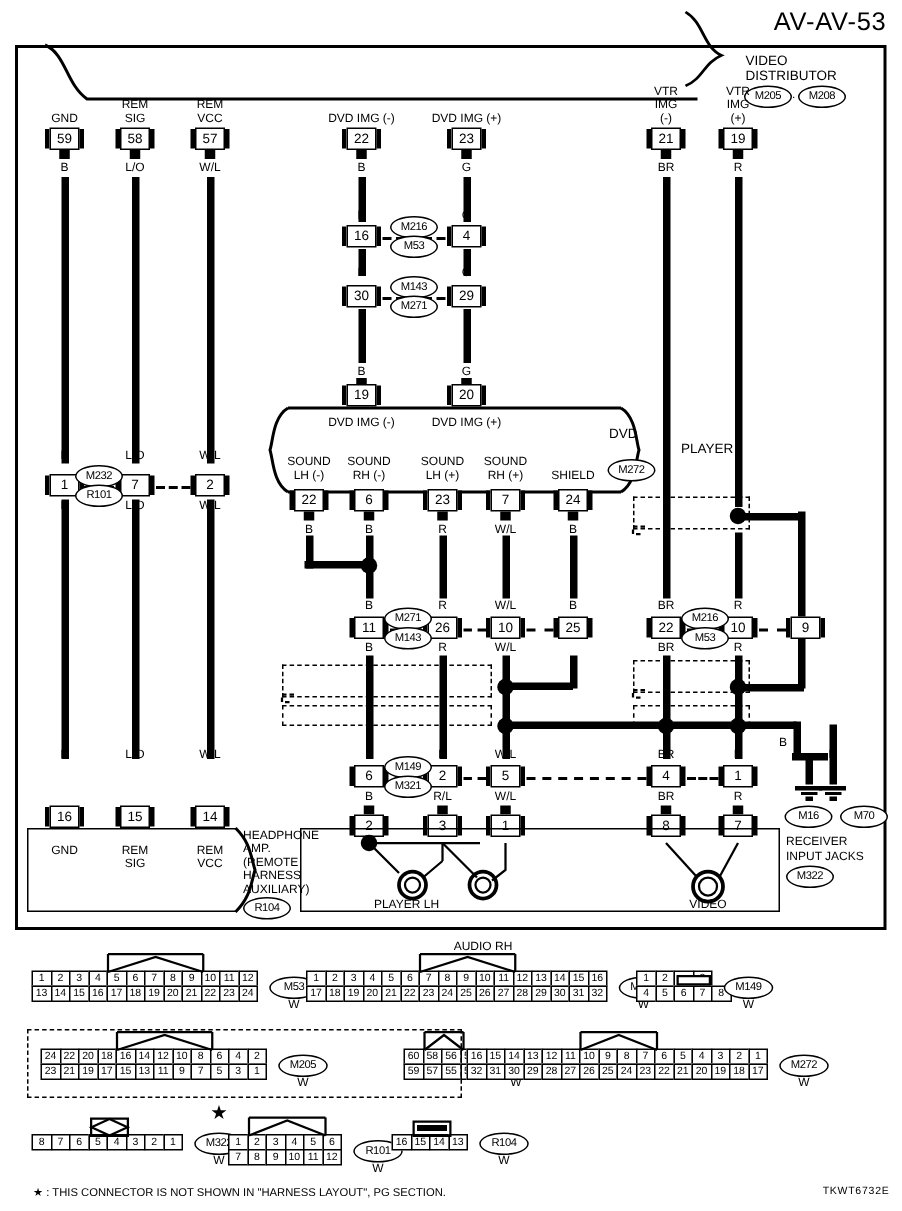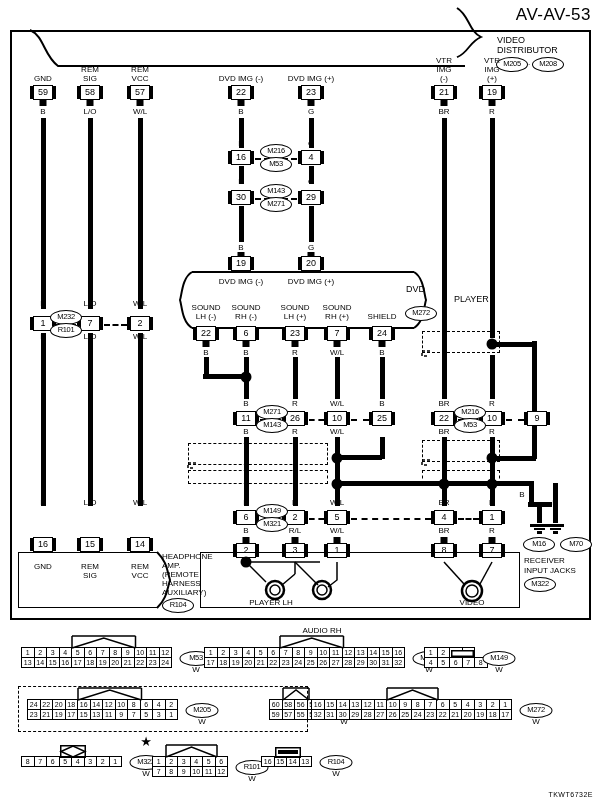--- a/index.html
+++ b/index.html
@@ -802,15 +802,16 @@
       </div>
       <svg style="left:274.5px;top:747px;width:26px;height:11px;">
         <rect x="0.75" y="0.75" width="24.5" height="9.5" fill="none" stroke="#000" stroke-width="1.5"></rect>
         <rect x="3" y="3" width="20" height="4" fill="#000"></rect>
       </svg>
       <div class="ellipse" style="left: 336px; top: 755px; width: 31px;">R104</div>
       <div class="tc" style="left: 336px; top: 769px;">W</div>
       <div class="dashbox" style="left: 18px; top: 686px; width: 290px; height: 46px;"></div>
     </div>
 
+  <div class="t" style="left:22px;top:790px;font-size:7.5px;">★ : THIS CONNECTOR IS NOT SHOWN IN "HARNESS LAYOUT", PG SECTION.</div>
   <div class="t" style="right:8px;top:790px;font-size:7px;letter-spacing:.5px;">TKWT6732E</div>
 
 </div>
 
 </body></html>

